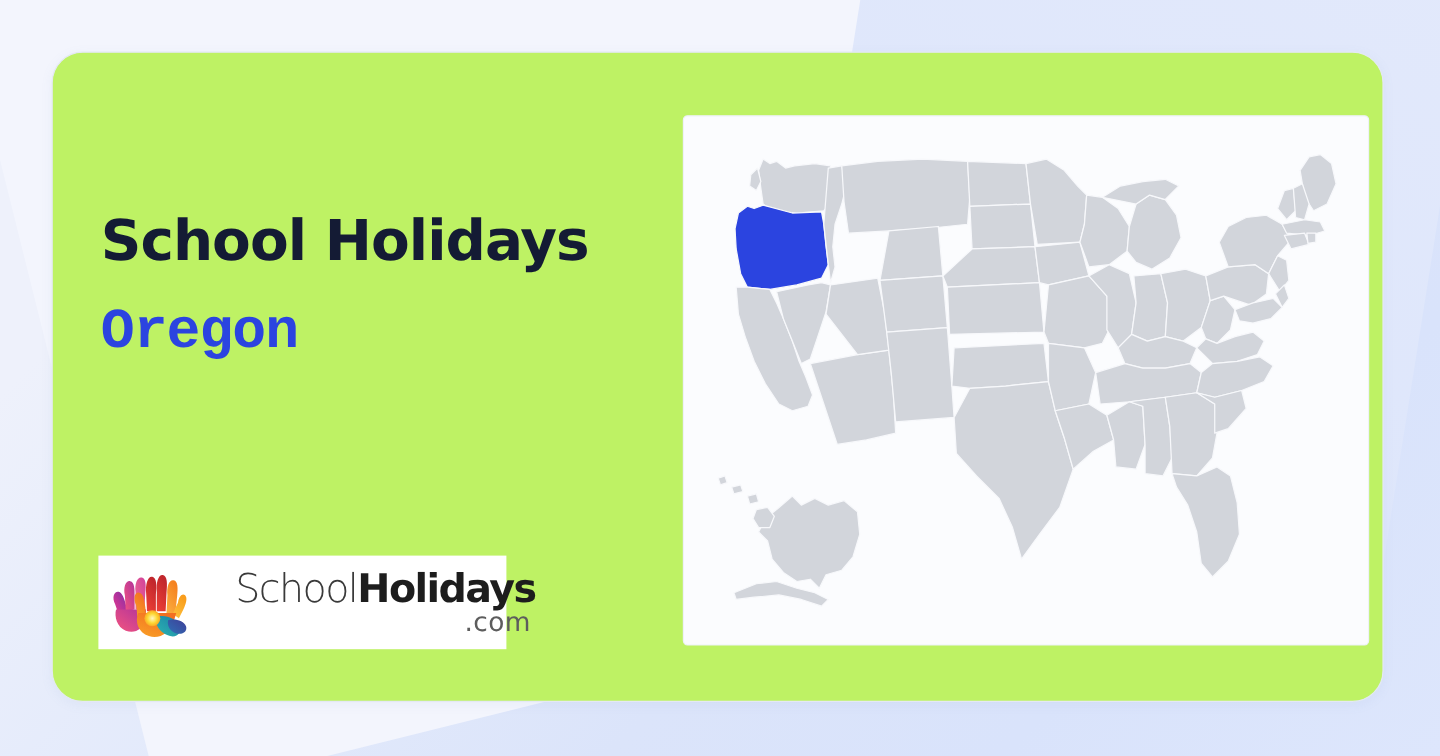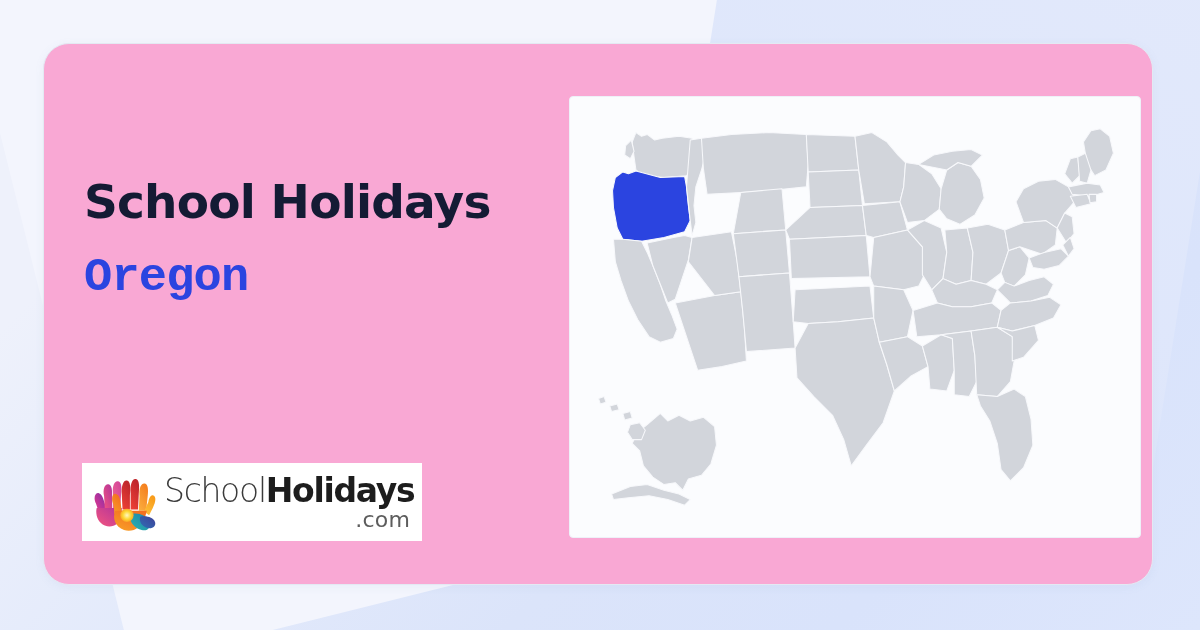--- a/index.html
+++ b/index.html
@@ -52,21 +52,21 @@
     transform-origin: top right;
   }
 
   
   #card {
     position: absolute;
     left: 43px;
     top: 43px;
     width: 1110px;
     height: 542px;
-    background: #f9a8d4;
+    background: #bef264;
     border-radius: 26px;
     border: 1px solid #e4e9f3;
     box-shadow: 0 2px 10px rgba(120,140,190,0.07);
     overflow: hidden;
   }
 
   
   #left-col {
     position: absolute;
     left: 38px;
@@ -94,20 +94,21 @@
   #logo {
     position: absolute;
     left: 38px;
     top: 419px;
     width: 340px;
     height: 78px;
     background: #ffffff;
     display: flex;
     align-items: center;
     padding-left: 6px;
+    gap: 32px;
   }
   #logo-hand { width: 72px; height: 62px; flex: 0 0 auto; }
   #logo-word {
     margin-left: 4px;
     position: relative;
     line-height: 1;
   }
   #logo-word .lw-main {
     font-family: "DejaVu Sans", sans-serif;
     font-size: 33px;

